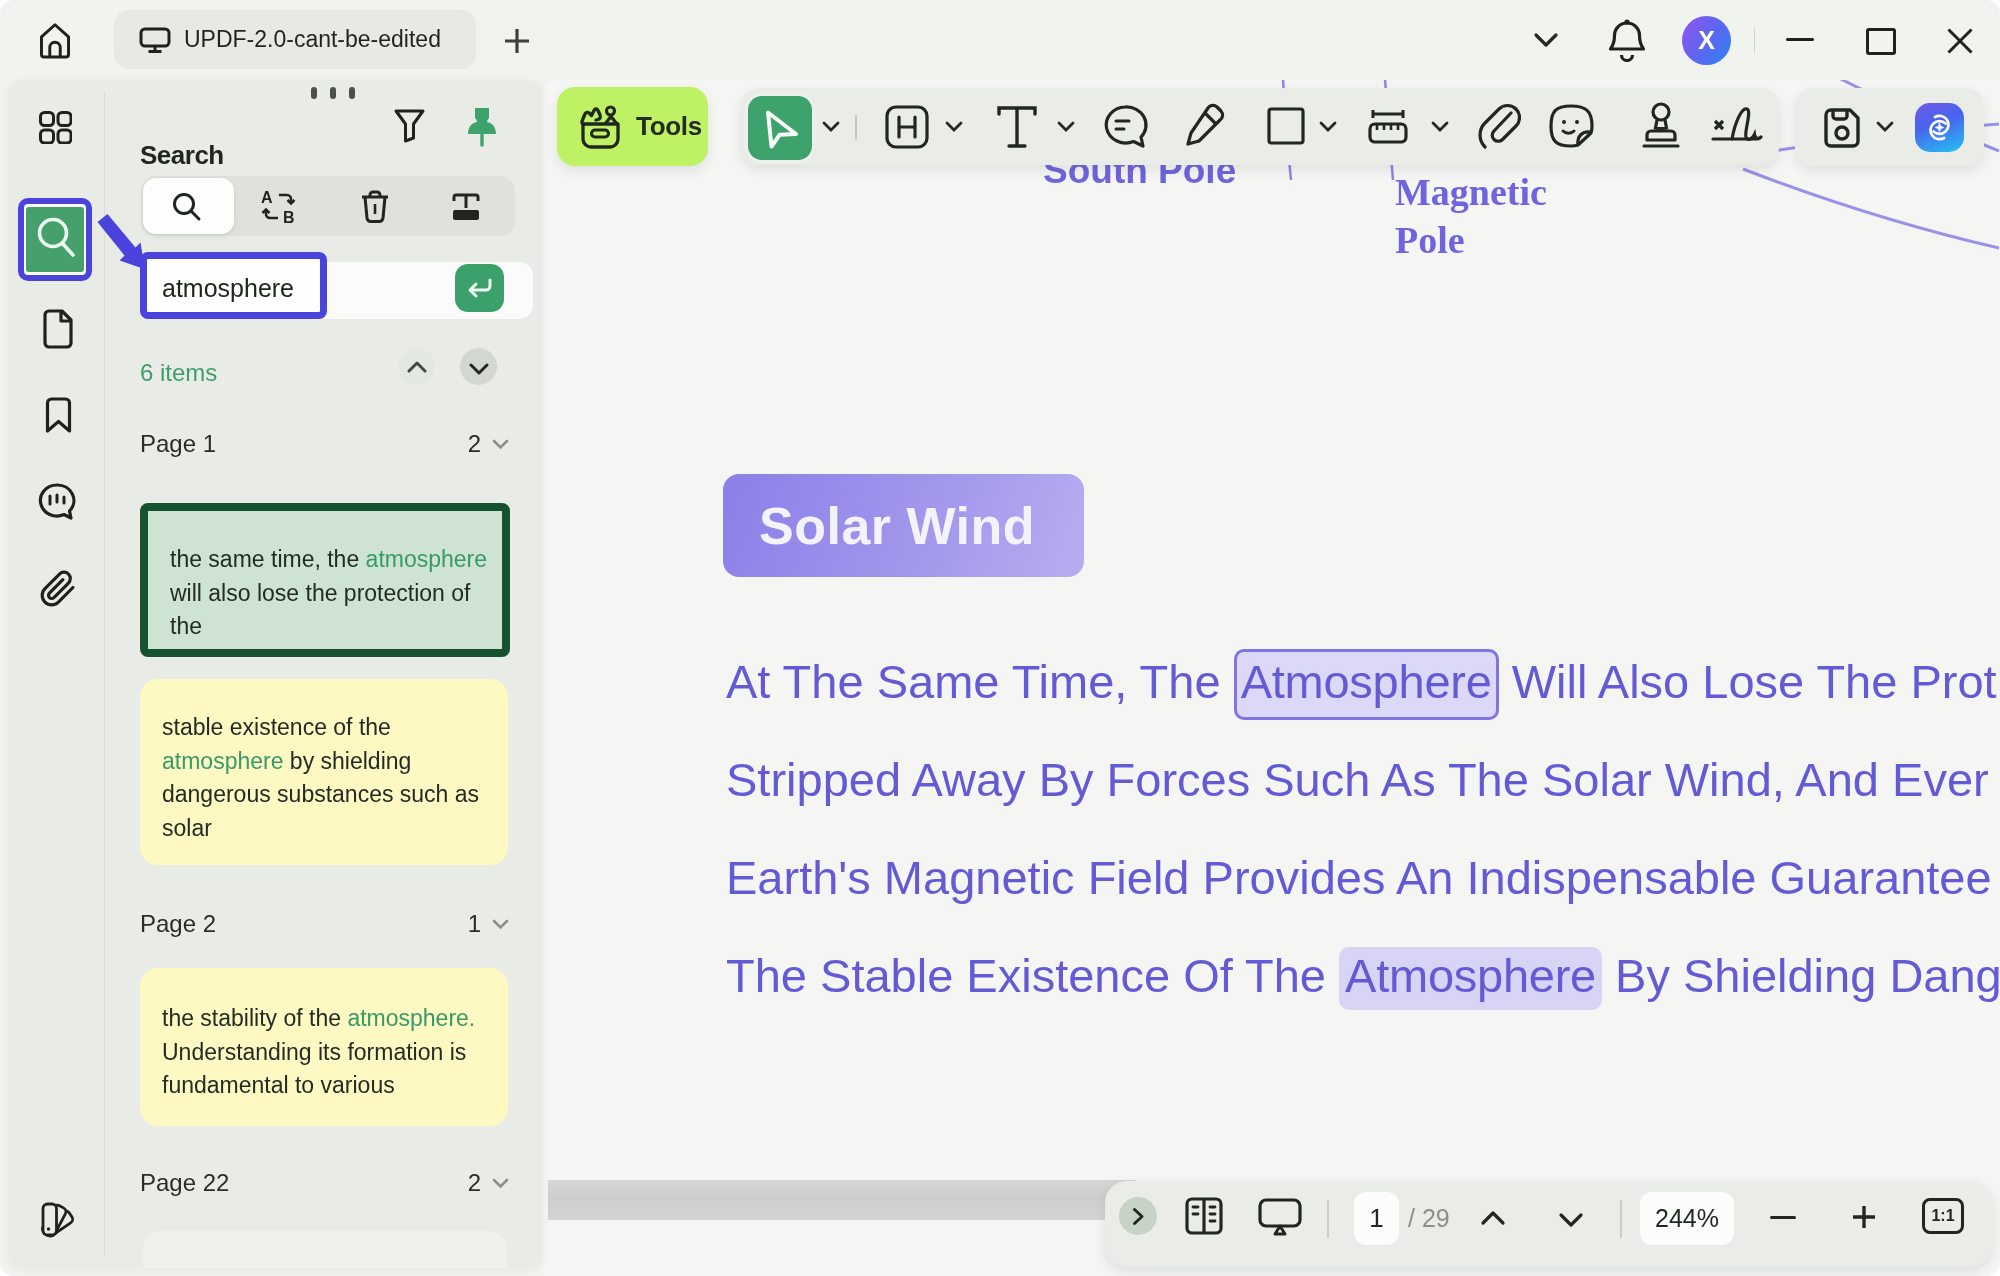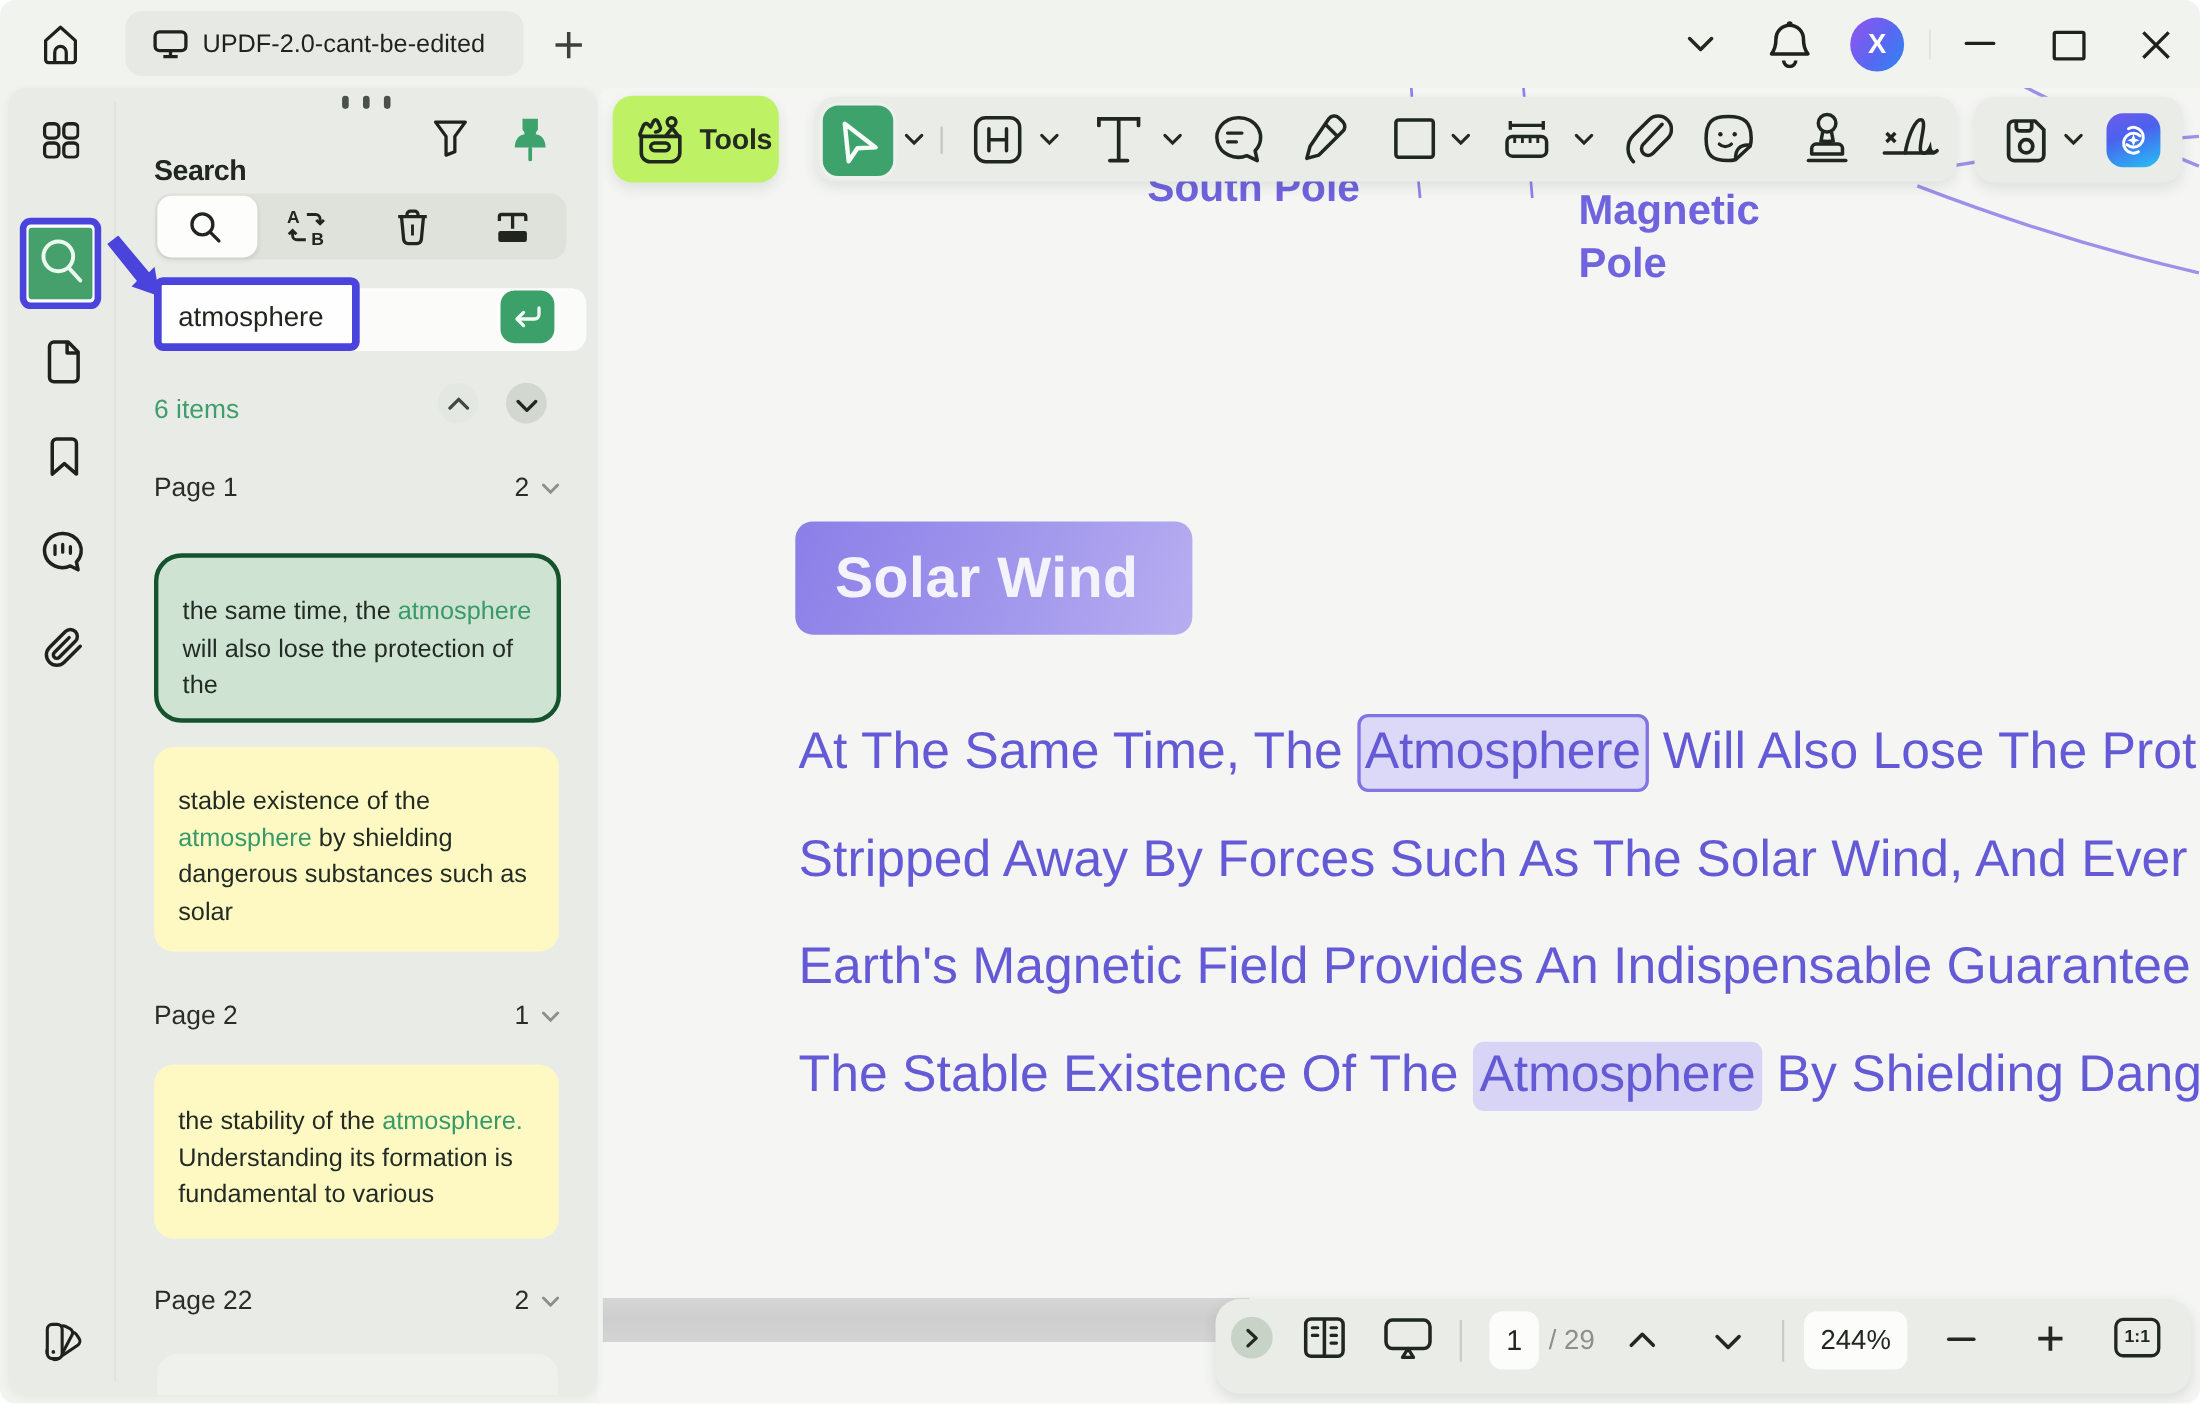--- a/index.html
+++ b/index.html
@@ -14,21 +14,21 @@
   .vline{position:absolute;left:96px;top:12px;width:1px;height:1164px;background:#dbded7;}
   .searchtile{position:absolute;left:10px;top:118px;width:74px;height:83px;background:#4a44dd;border-radius:10px;}
   .searchtile .wt{position:absolute;left:6px;top:6px;width:62px;height:71px;background:#fdfdfc;border-radius:4px;}
   .searchtile .gr{position:absolute;left:8px;top:9px;width:58px;height:65px;background:#45a06c;border-radius:3px;}
   .seg{position:absolute;left:133px;top:96px;width:374px;height:60px;background:#dee2da;border-radius:15px;}
   .seg .active{position:absolute;left:2px;top:2px;width:91px;height:56px;background:#fdfdfc;border-radius:13px;box-shadow:0 2px 5px rgba(30,40,30,.10);}
   .inputrow{position:absolute;left:132px;top:182px;width:393px;height:57px;background:#fbfcfa;border-radius:14px;}
   .bluebox{position:absolute;left:132px;top:172px;width:187px;height:67px;border:7px solid #4a44dd;background:#fdfefd;border-radius:8px;box-sizing:border-box;}
   .bluebox span{position:absolute;left:15px;top:15px;font-size:25px;color:#20261e;}
   .goBtn{position:absolute;left:447px;top:184px;width:49px;height:48px;background:#3ba06a;border-radius:13px;}
-  .greencard{position:absolute;left:132px;top:423px;width:370px;height:154px;background:#cfe3d2;border:4px solid #14532d;border-radius:25px;box-sizing:border-box;}
+  .greencard{position:absolute;left:132px;top:423px;width:370px;height:154px;background:#cfe3d2;border:8px solid #14532d;border-radius:8px;box-sizing:border-box;}
   .card{position:absolute;left:132px;width:368px;background:#fef9c3;border-radius:18px;}
   .ctext{position:absolute;left:22px;font-size:23px;line-height:33.5px;color:#232c24;}
   .gw{color:#379a69;}
   .pgrow{position:absolute;left:132px;font-size:24px;color:#272e26;width:369px;}
   .pgnum{position:absolute;right:28px;top:0;}
   .items{position:absolute;left:132px;top:279px;font-size:24px;color:#3f9e6b;}
   .circbtn{position:absolute;width:37px;height:37px;border-radius:50%;}
   
   .doc{position:absolute;left:543px;top:80px;width:1457px;height:1196px;background:#f5f6f4;border-top-left-radius:14px;overflow:hidden;}
   .ptext{position:absolute;font-size:47px;letter-spacing:0;color:#655ad6;white-space:nowrap;line-height:47px;}
@@ -50,21 +50,21 @@
   .wbox{position:absolute;background:#fcfdfb;border-radius:12px;font-size:26px;color:#22281f;display:flex;align-items:center;justify-content:center;}
   .bdiv{position:absolute;top:19px;width:2px;height:38px;background:#c8cdc5;}
 </style>
 </head>
 <body>
 <div class="win">
 
   <div class="doc">
 
     <div class="mhead" style="left:500px;top:67px;font-size:37px;">South Pole</div>
-    <div class="mhead" style="left:892px;top:88px;line-height:48px;">Magnetic<br>Pole</div>
+    <div class="mhead" style="left:852px;top:88px;line-height:48px;font-family:Liberation Serif, serif;">Magnetic<br>Pole</div>
     <svg class="abs" style="left:0;top:0;" width="1457" height="400" viewBox="0 0 1457 400" fill="none">
       <path d="M 1292 -4 Q 1373 38 1456 71" stroke="#9b91ea" stroke-width="3"></path>
       <path d="M 1200 89 Q 1330 139 1456 168" stroke="#9b91ea" stroke-width="3"></path>
       <path d="M 1230 71 Q 1345 52 1456 44" stroke="#9b91ea" stroke-width="3"></path>
       <path d="M 740 0 C 742 30 744 60 748 100" stroke="#8d83e8" stroke-width="2.5"></path>
       <path d="M 842 0 C 845 33 847 66 850 100" stroke="#8d83e8" stroke-width="2.5"></path>
     </svg>
 
     <div class="badge">
         <span>Solar Wind</span>

